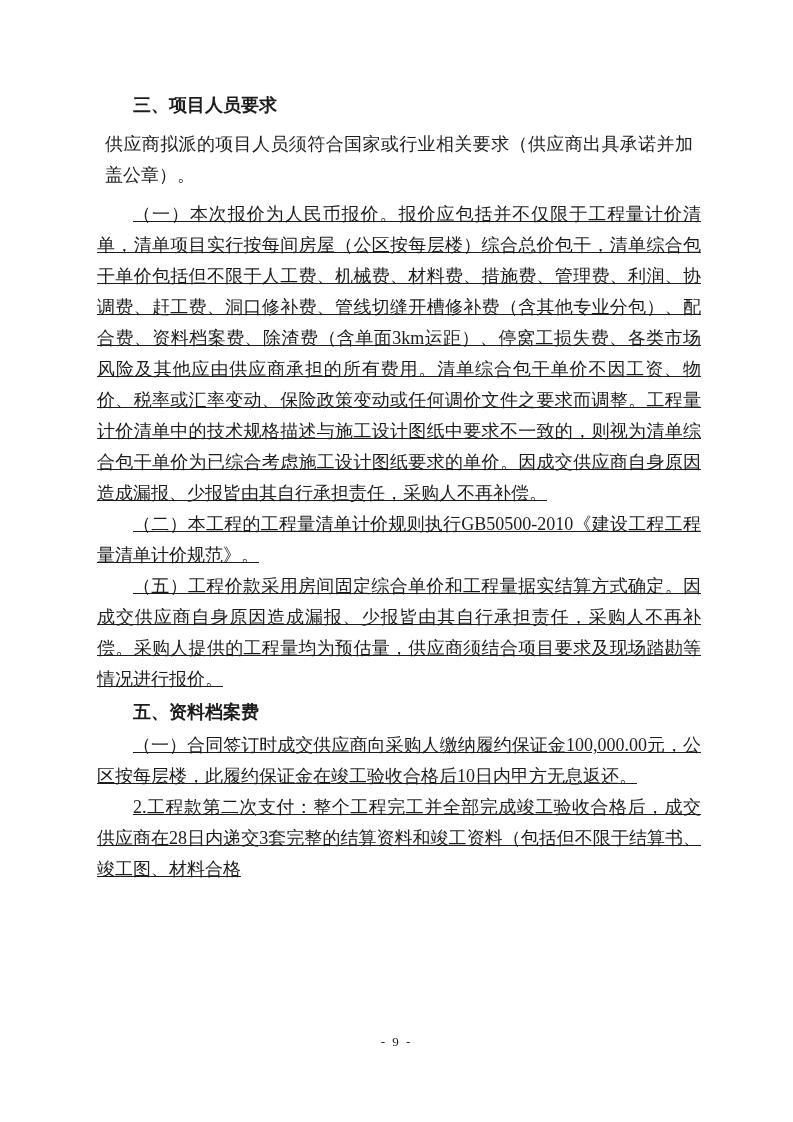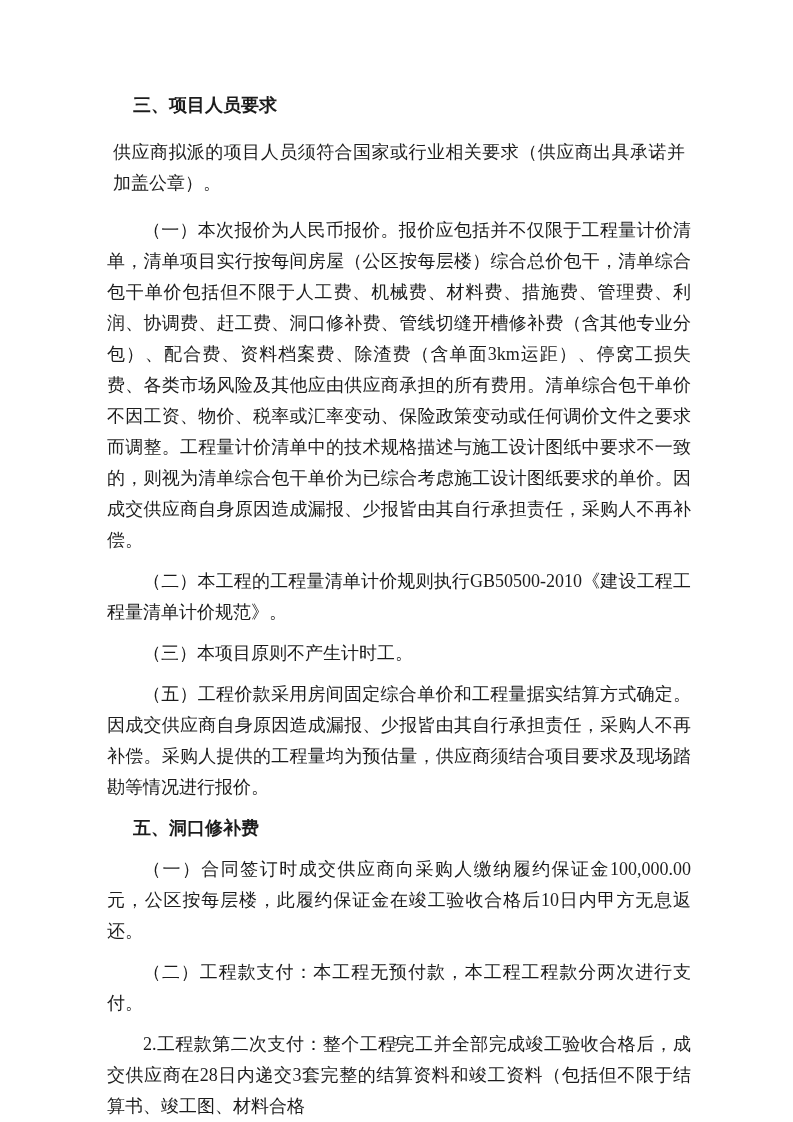--- a/index.html
+++ b/index.html
@@ -30,25 +30,26 @@
     font-family: "Liberation Sans", "DejaVu Sans", sans-serif;
     font-weight: bold;
     font-size: 18px;
     line-height: 31px;
     text-indent: 2em;
     text-align: left;
     margin: 2px 0;
   }
   .doc-paragraph {
     text-indent: 2em;
-    margin: 10px;
+    margin: 0;
+    text-decoration: underline;
   }
   .doc-paragraph-flush {
     text-indent: 0;
-    margin: 16px;
+    margin: 8px;
   }
   .page-footer {
     position: absolute;
     left: 0;
     top: 1034px;
     width: 100%;
     text-align: center;
     font-family: "Liberation Serif", "DejaVu Serif", serif;
     font-size: 13px;
     letter-spacing: 2px;
@@ -58,21 +59,19 @@
 </head>
 <body>
 
 <div class="page">
   <main class="content">
 
   <h3 class="doc-heading">三、项目人员要求</h3>
       <p class="doc-paragraph-flush">供应商拟派的项目人员须符合国家或行业相关要求（供应商出具承诺并加盖公章）。</p>
       <p class="doc-paragraph">（一）本次报价为人民币报价。报价应包括并不仅限于工程量计价清单，清单项目实行按每间房屋（公区按每层楼）综合总价包干，清单综合包干单价包括但不限于人工费、机械费、材料费、措施费、管理费、利润、协调费、赶工费、洞口修补费、管线切缝开槽修补费（含其他专业分包）、配合费、资料档案费、除渣费（含单面3km运距）、停窝工损失费、各类市场风险及其他应由供应商承担的所有费用。清单综合包干单价不因工资、物价、税率或汇率变动、保险政策变动或任何调价文件之要求而调整。工程量计价清单中的技术规格描述与施工设计图纸中要求不一致的，则视为清单综合包干单价为已综合考虑施工设计图纸要求的单价。因成交供应商自身原因造成漏报、少报皆由其自行承担责任，采购人不再补偿。</p>
       <p class="doc-paragraph">（二）本工程的工程量清单计价规则执行GB50500-2010《建设工程工程量清单计价规范》。</p>
-      <p class="doc-paragraph">（三）本项目原则不产生计时工。</p>
       <p class="doc-paragraph">（五）工程价款采用房间固定综合单价和工程量据实结算方式确定。因成交供应商自身原因造成漏报、少报皆由其自行承担责任，采购人不再补偿。采购人提供的工程量均为预估量，供应商须结合项目要求及现场踏勘等情况进行报价。</p>
-      <h3 class="doc-heading">五、洞口修补费</h3>
+      <h3 class="doc-heading">五、资料档案费</h3>
       <p class="doc-paragraph">（一）合同签订时成交供应商向采购人缴纳履约保证金100,000.00元，公区按每层楼，此履约保证金在竣工验收合格后10日内甲方无息返还。</p>
-      <p class="doc-paragraph">（二）工程款支付：本工程无预付款，本工程工程款分两次进行支付。</p>
       <p class="doc-paragraph">2.工程款第二次支付：整个工程完工并全部完成竣工验收合格后，成交供应商在28日内递交3套完整的结算资料和竣工资料（包括但不限于结算书、竣工图、材料合格</p>
     </main>
   <div class="page-footer">- 9 -</div>
 </div>
 
 </body></html>

